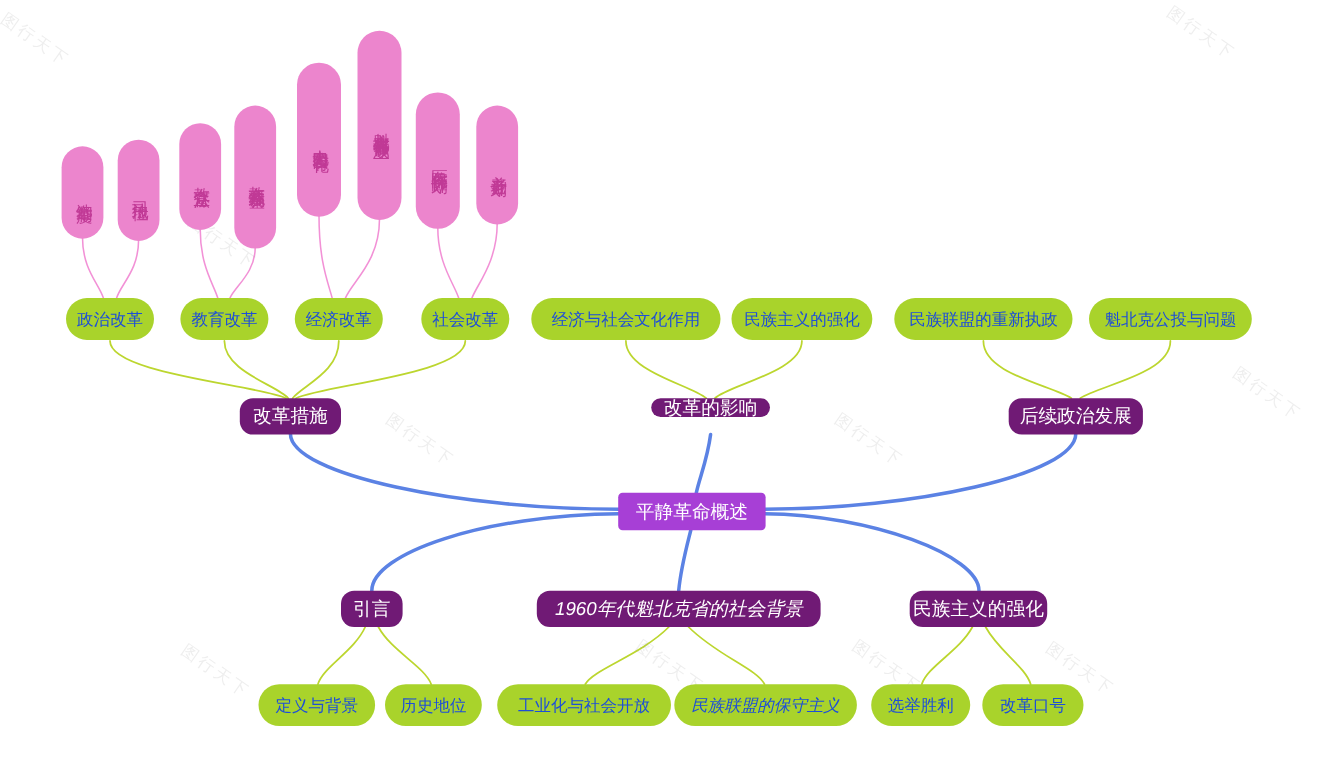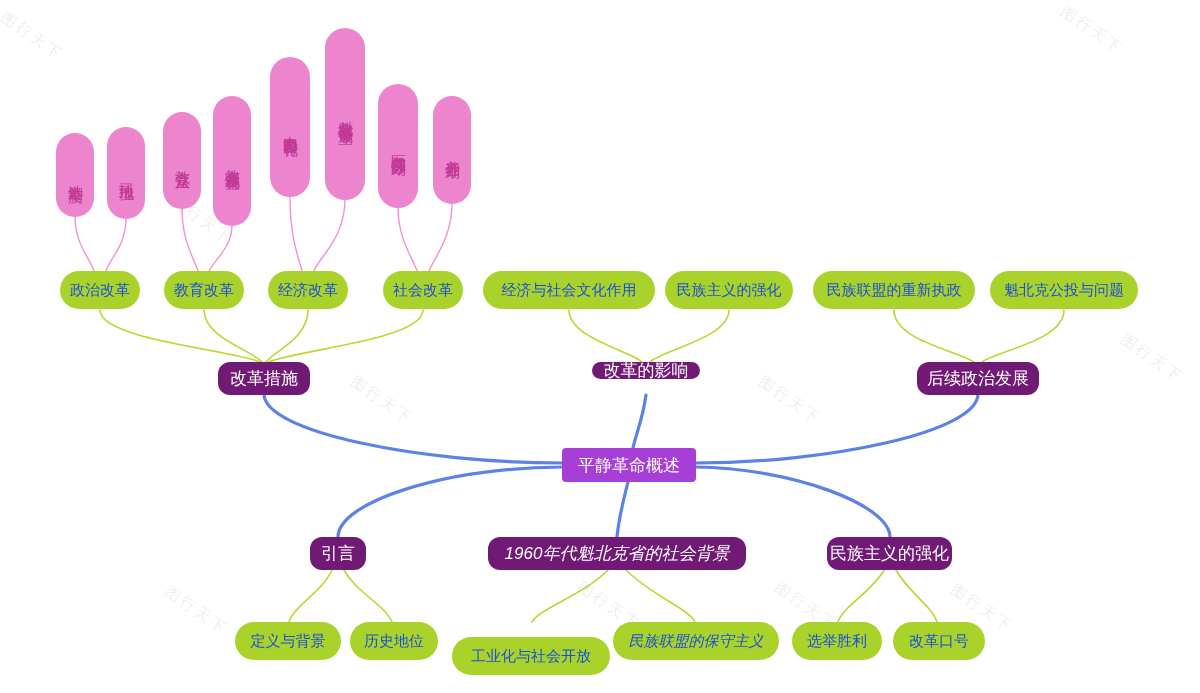--- a/index.html
+++ b/index.html
@@ -99,18 +99,18 @@
   <div class="node branch" style="left:917px;top:362px;width:122px;height:33px;">后续政治发展</div>
 
   <div class="node root" style="left:562px;top:448px;width:134px;height:34px;">平静革命概述</div>
 
   <div class="node branch" style="left:310px;top:537px;width:56px;height:33px;">引言</div>
   <div class="node branch" style="left:488px;top:537px;width:258px;height:33px;font-style:italic;">1960年代魁北克省的社会背景</div>
   <div class="node branch" style="left:827px;top:537px;width:125px;height:33px;">民族主义的强化</div>
 
   <div class="node child" style="left:235px;top:622px;width:106px;height:38px;">定义与背景</div>
   <div class="node child" style="left:350px;top:622px;width:88px;height:38px;">历史地位</div>
-  <div class="node child" style="left:452px;top:622px;width:158px;height:38px;margin-top:15px;">工业化与社会开放</div>
+  <div class="node child" style="left:452px;top:622px;width:158px;height:38px;">工业化与社会开放</div>
   <div class="node child" style="left:613px;top:622px;width:166px;height:38px;font-style:italic;">民族联盟的保守主义</div>
   <div class="node child" style="left:792px;top:622px;width:90px;height:38px;">选举胜利</div>
   <div class="node child" style="left:893px;top:622px;width:92px;height:38px;text-align:right;">改革口号</div>
 
 </div>
 
 </body></html>

